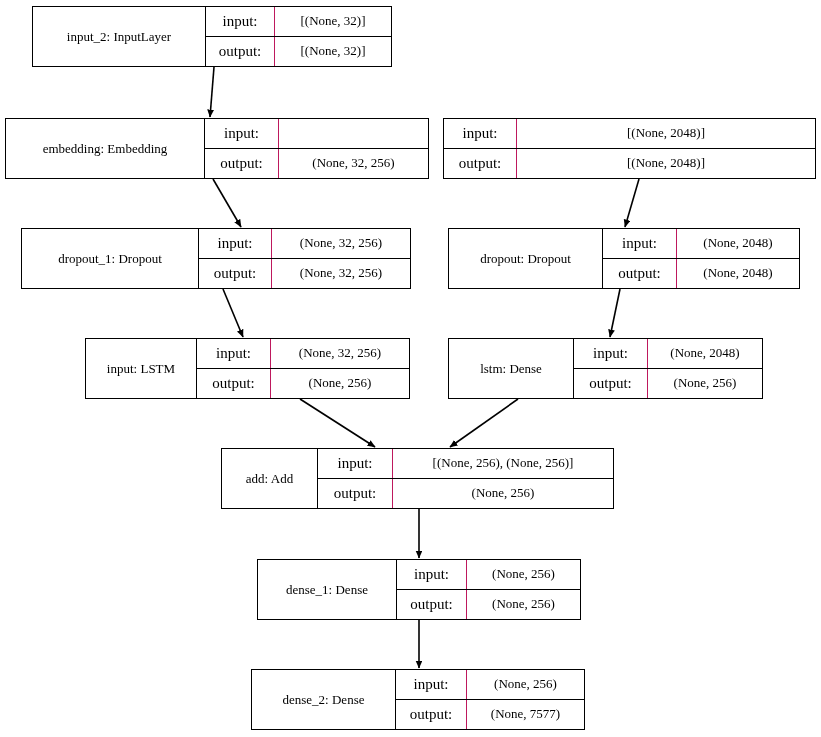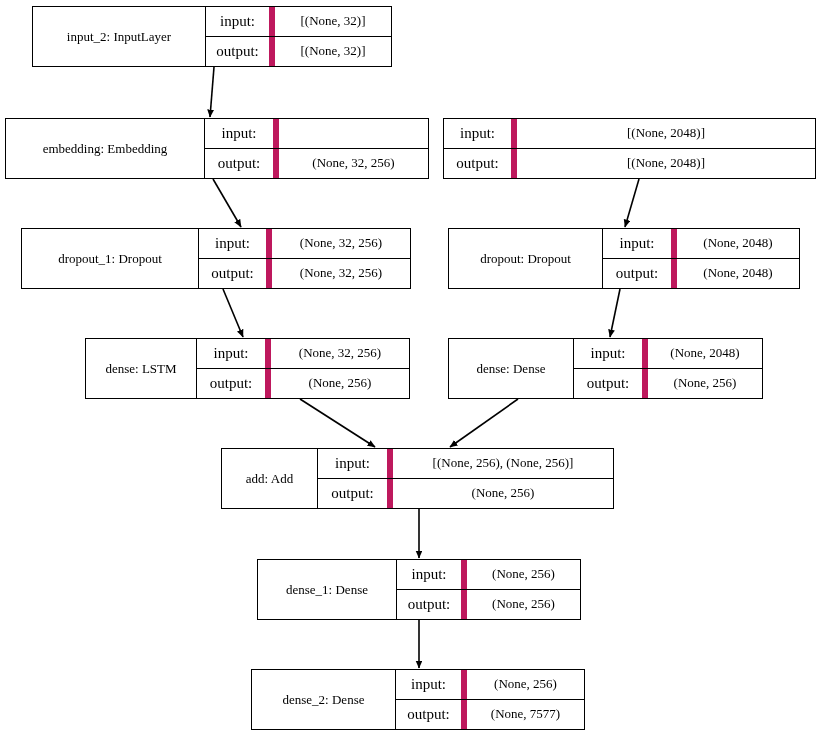--- a/index.html
+++ b/index.html
@@ -43,21 +43,21 @@
     display:flex;flex-direction:row;
     flex:1 1 50%;
     box-sizing:border-box;
     align-items:stretch;
   }
   .node .io-row.first{border-bottom:1px solid #000000;}
   .node .io-label{
     display:flex;align-items:center;justify-content:center;
     box-sizing:border-box;
     font-size:15px;color:#000000;white-space:nowrap;
-    border-right:6px solid #be185d;
+    border-right:1px solid #be185d;
   }
   .node .io-value{
     display:flex;align-items:center;justify-content:center;
     box-sizing:border-box;
     flex:1 1 auto;
     font-size:13px;color:#000000;white-space:nowrap;
     padding:0 5px;
   }
 </style>
 </head>
@@ -140,34 +140,34 @@
             <div class="io-label" style="width: 74px; flex: 0 0 74px;">input:</div>
             <div class="io-value">(None, 2048)</div>
           </div>
           <div class="io-row second">
             <div class="io-label" style="width: 74px; flex: 0 0 74px;">output:</div>
             <div class="io-value">(None, 2048)</div>
           </div>
         </div>
       </div>
       <div class="node" style="left: 85px; top: 338px; width: 325px; height: 61px;">
-        <div class="name-cell" style="width: 111px; flex: 0 0 111px;">dense: LSTM</div>
+        <div class="name-cell" style="width: 111px; flex: 0 0 111px;">input: LSTM</div>
         <div class="io-table">
           <div class="io-row first">
             <div class="io-label" style="width: 74px; flex: 0 0 74px;">input:</div>
             <div class="io-value">(None, 32, 256)</div>
           </div>
           <div class="io-row second">
             <div class="io-label" style="width: 74px; flex: 0 0 74px;">output:</div>
             <div class="io-value">(None, 256)</div>
           </div>
         </div>
       </div>
       <div class="node" style="left: 448px; top: 338px; width: 315px; height: 61px;">
-        <div class="name-cell" style="width: 125px; flex: 0 0 125px;">dense: Dense</div>
+        <div class="name-cell" style="width: 125px; flex: 0 0 125px;">lstm: Dense</div>
         <div class="io-table">
           <div class="io-row first">
             <div class="io-label" style="width: 74px; flex: 0 0 74px;">input:</div>
             <div class="io-value">(None, 2048)</div>
           </div>
           <div class="io-row second">
             <div class="io-label" style="width: 74px; flex: 0 0 74px;">output:</div>
             <div class="io-value">(None, 256)</div>
           </div>
         </div>

